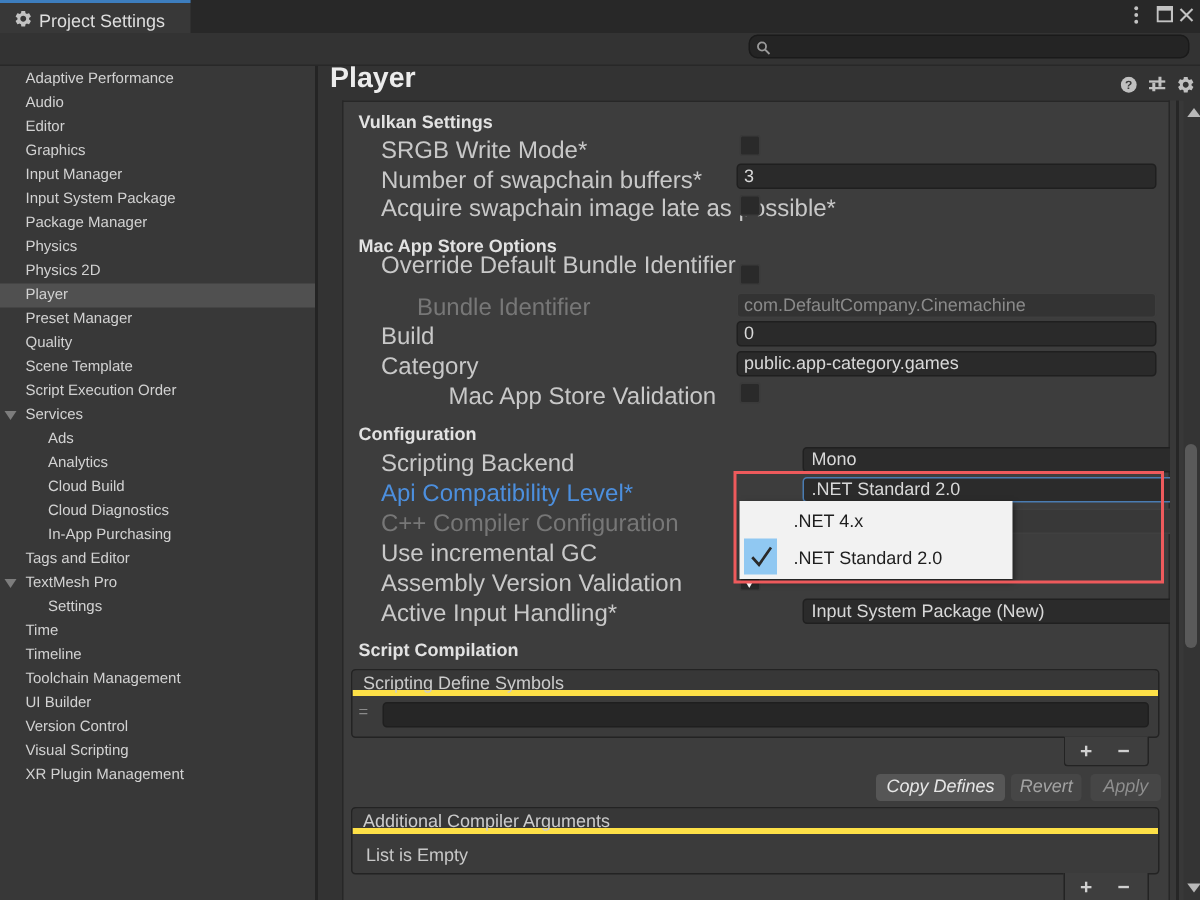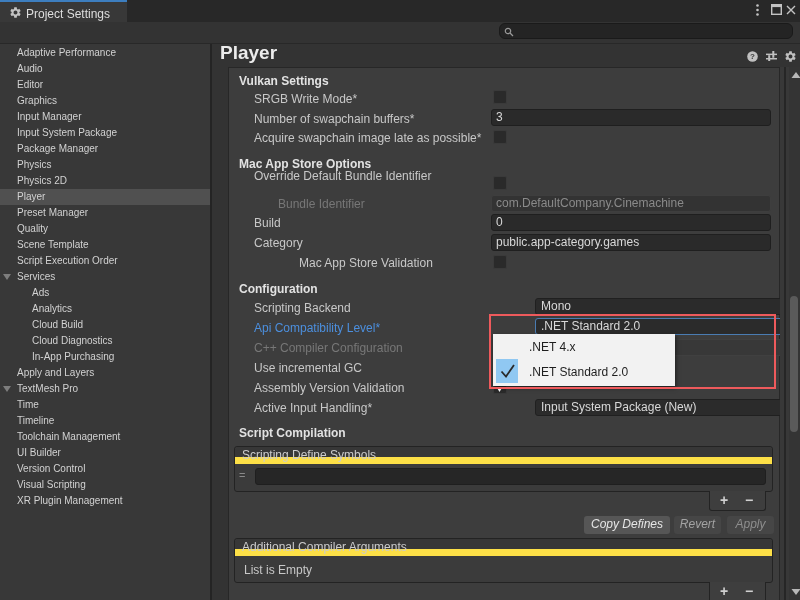--- a/index.html
+++ b/index.html
@@ -35,21 +35,21 @@
 
 
 #rpane { left:212px; top:44px; width:588px; height:556px; background:#333333; }
 #ptitle { position:absolute; left:8px; top:-1px; font-size:19px; line-height:19px; font-weight:bold; color:#ececec; }
 #content { position:absolute; left:16px; top:23px; width:552px; height:533px;
   background:#3d3d3d; border-left:1px solid #272727; border-top:1px solid #272727;
   border-right:1px solid #272727; }
 
 
 .hdr { position:absolute; left:10px; font-size:12px; font-weight:bold; color:#e2e2e2; }
-.lab { position:absolute; left:25px; font-size:12px; color:#c8c8c8; white-space:nowrap; }
+.lab { position:absolute; left:25px; font-size:16px; color:#c8c8c8; white-space:nowrap; }
 .lab.dis { color:#777777; }
 .lab.blue { color:#4c8fde; }
 .lab.ind2 { left:49px; }
 .field { position:absolute; left:262px; width:280px; height:17px; background:#2a2a2a;
   border:1px solid #1f1f1f; border-radius:3px; font-size:12px; color:#d8d8d8;
   line-height:15px; padding-left:4px; }
 .field.dis { background:#333333; border-color:#3e3e3e; color:#8a8a8a; }
 .cb { position:absolute; left:264px; width:14px; height:14px; background:#2a2a2a;
   border:1px solid #3a3a3a; border-radius:2px; }
 .dd { position:absolute; left:262px; width:280px; height:17px; background:#2b2b2b;
@@ -58,21 +58,21 @@
 .dd .arr { position:absolute; right:6px; top:6px; width:0; height:0;
   border-left:4px solid transparent; border-right:4px solid transparent;
   border-top:5px solid #bdbdbd; }
 .dd.dis { background:#383838; border-color:#404040; color:#8a8a8a; }
 .dd.dis .arr { border-top-color:#6f6f6f; }
 
 
 .lbox { position:absolute; left:5px; width:539px; background:#3b3b3b;
   border:1px solid #232323; border-radius:3px; }
 .lbox .bhdr { height:17px; line-height:17px; font-size:12px; color:#cbcbcb;
-  padding-left:7px; border-bottom:7px solid #fde047; background:#373737;
+  padding-left:7px; border-bottom:4px solid #fde047; background:#373737;
   border-radius:3px 3px 0 0; }
 .lfoot { position:absolute; background:#3e3e3e; border:1px solid #232323;
   border-top:none; border-radius:0 0 3px 3px;
   color:#d0d0d0; font-size:14px; font-weight:bold; }
 .btn { position:absolute; height:17px; border-radius:3px; font-size:12px;
   text-align:center; line-height:16px;font-style:italic; }
 
 
 #popup { position:absolute; left:493px; top:334px; width:182px; height:52px;
   background:#f2f2f2; box-shadow:1px 2px 4px rgba(0,0,0,0.5); z-index:30; }
@@ -137,22 +137,23 @@
     <div class="srow">Preset Manager</div>
     <div class="srow">Quality</div>
     <div class="srow">Scene Template</div>
     <div class="srow">Script Execution Order</div>
     <div class="srow"><span class="tri"></span>Services</div>
     <div class="srow ind">Ads</div>
     <div class="srow ind">Analytics</div>
     <div class="srow ind">Cloud Build</div>
     <div class="srow ind">Cloud Diagnostics</div>
     <div class="srow ind">In-App Purchasing</div>
-    <div class="srow">Apply and Layers</div>
+    <div class="srow">Tags and Editor</div>
     <div class="srow"><span class="tri"></span>TextMesh Pro</div>
+    <div class="srow ind">Settings</div>
     <div class="srow">Time</div>
     <div class="srow">Timeline</div>
     <div class="srow">Toolchain Management</div>
     <div class="srow">UI Builder</div>
     <div class="srow">Version Control</div>
     <div class="srow">Visual Scripting</div>
     <div class="srow">XR Plugin Management</div>
   </div>
   <div class="abs" id="vdivider"></div>
 

